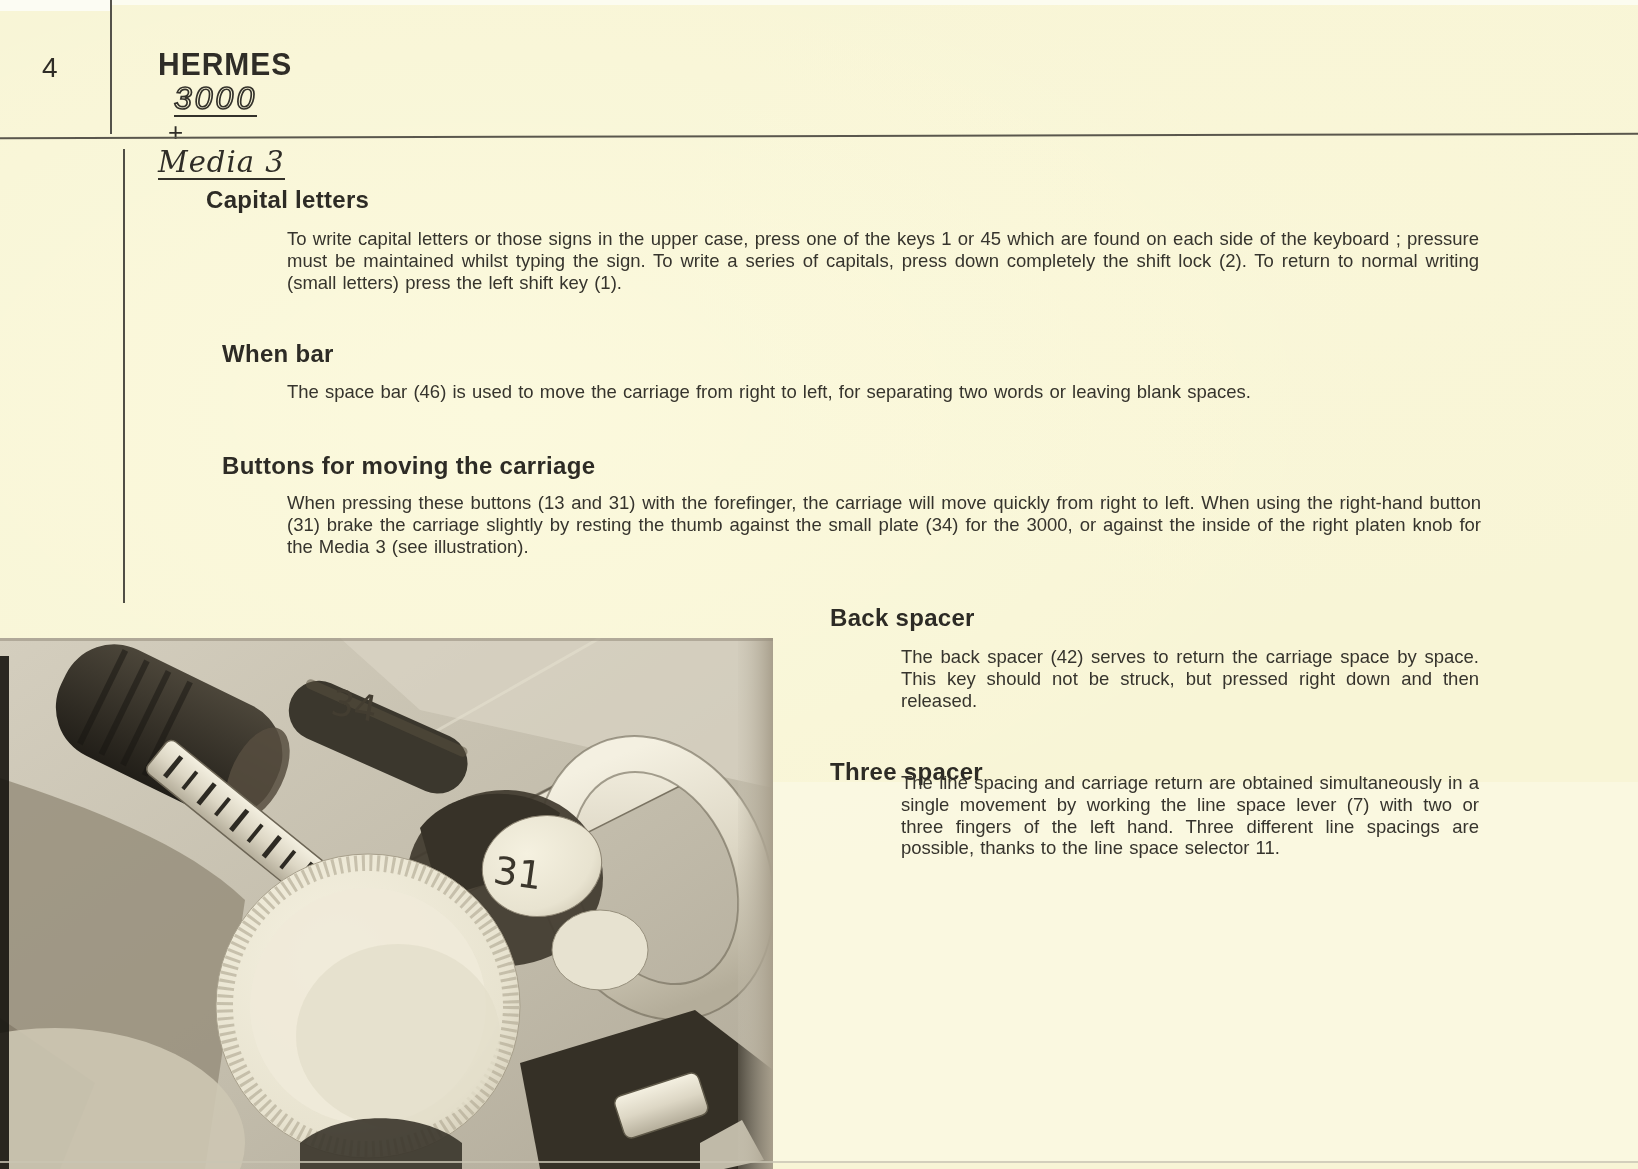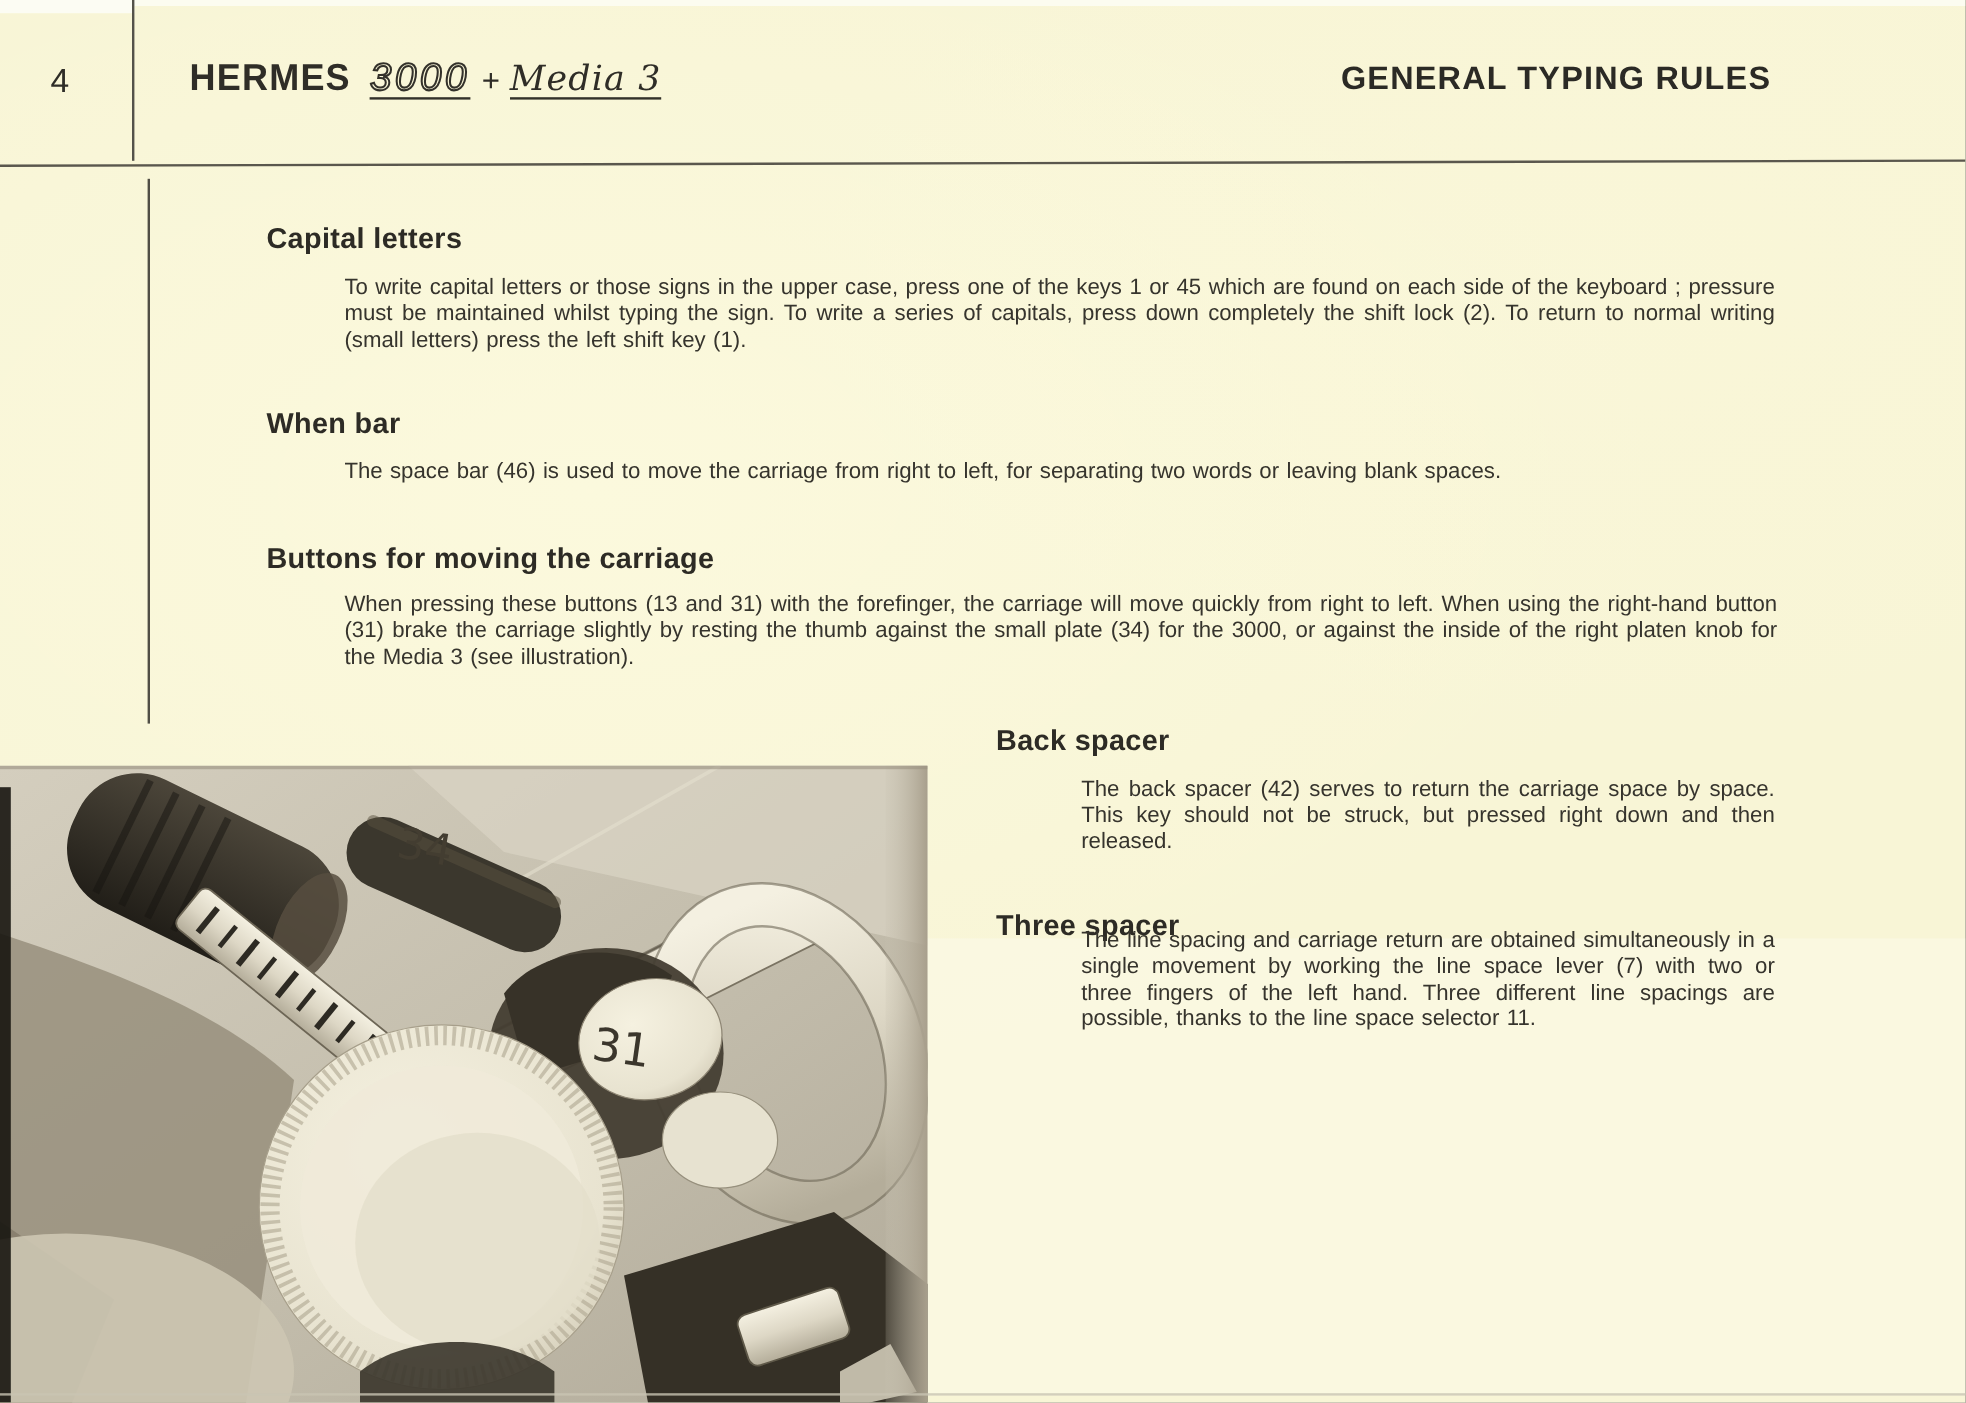--- a/index.html
+++ b/index.html
@@ -18,32 +18,32 @@
   
   .top-sliver{position:absolute;left:0;top:0;width:1638px;height:5px;background:#fdfdf4;opacity:.85;}
   .corner-sliver{position:absolute;left:0;top:0;width:112px;height:11px;background:#fcfcf3;}
   .bottom-edge{position:absolute;left:0;top:1161px;width:1638px;height:2px;background:#c9c4b3;opacity:.8;}
   
   .vline-top{position:absolute;left:110px;top:0;width:2px;height:134px;background:#54524a;}
   .hrule{position:absolute;left:0;top:135px;width:1638px;height:2px;background:#5a574d;transform:rotate(-0.15deg);}
   .vline-main{position:absolute;left:123px;top:149px;width:2px;height:454px;background:#504e45;}
   
   .page-number{position:absolute;left:42px;top:52px;font-size:28px;color:#2f2d27;}
-  .logo{position:absolute;left:158px;top:48px;display:flex;align-items:flex-end;white-space:nowrap;color:#2f2d27;}
+  .logo{position:absolute;left:158px;top:48px;display:flex;align-items:flex-start;white-space:nowrap;color:#2f2d27;flex-direction:column;}
   .logo-hermes{font-size:30px;font-weight:700;letter-spacing:1px;transform:scaleY(1.04);}
   .logo-model{margin-left:16px;font-size:32px;font-weight:400;font-style:italic;letter-spacing:3px;
       color:transparent;-webkit-text-stroke:1.7px #33312a;border-bottom:2px solid #33312a;line-height:1;padding-bottom:1px;}
   .logo-plus{margin:0 8px 0 10px;font-size:26px;font-weight:400;}
   .logo-media{font-family:"DejaVu Serif",serif;font-style:italic;font-size:29px;letter-spacing:1px;
       border-bottom:2px solid #33312a;line-height:1;padding-bottom:1px;}
   .main-title{position:absolute;right:162px;top:50px;font-size:27px;font-weight:700;letter-spacing:1px;color:#2b2a25;white-space:nowrap;}
   
   .heading{position:absolute;font-size:24px;font-weight:700;letter-spacing:.3px;color:#2d2b25;white-space:nowrap;}
   .body-text{position:absolute;font-size:18.5px;line-height:21.8px;text-align:justify;color:#36342d;word-spacing:1px;}
-  .h-capital{left:222px;top:186px;}
+  .h-capital{left:206px;top:186px;}
   .p-capital{left:287px;top:228px;width:1192px;}
   .h-space{left:222px;top:340px;}
   .p-space{left:287px;top:381px;width:1192px;}
   .h-buttons{left:222px;top:452px;}
   .p-buttons{left:287px;top:492px;width:1194px;}
   .h-back{left:830px;top:604px;}
   .p-back{left:901px;top:646px;width:578px;}
   .h-line{left:830px;top:758px;}
   .p-line{left:901px;top:772px;width:578px;}
   
@@ -62,21 +62,20 @@
 
   <div class="page-number">4</div>
 
   <div class="logo">
     <span class="logo-hermes">HERMES</span>
     <span class="logo-model">3000</span>
     <span class="logo-plus">+</span>
     <span class="logo-media">Media 3</span>
   </div>
 
-  <div class="main-title">GENERAL TYPING RULES</div>
 
   <div class="vline-top"></div>
   <div class="hrule"></div>
   <div class="vline-main"></div>
 
   <div class="light-band"></div>
 
   <div class="heading h-capital">Capital letters</div>
   <div class="body-text p-capital">To write capital letters or those signs in the upper case, press one of the keys 1 or 45 which are found on each side of the keyboard ; pressure must be maintained whilst typing the sign. To write a series of capitals, press down completely the shift lock (2). To return to normal writing (small letters) press the left shift key (1).</div>
 

